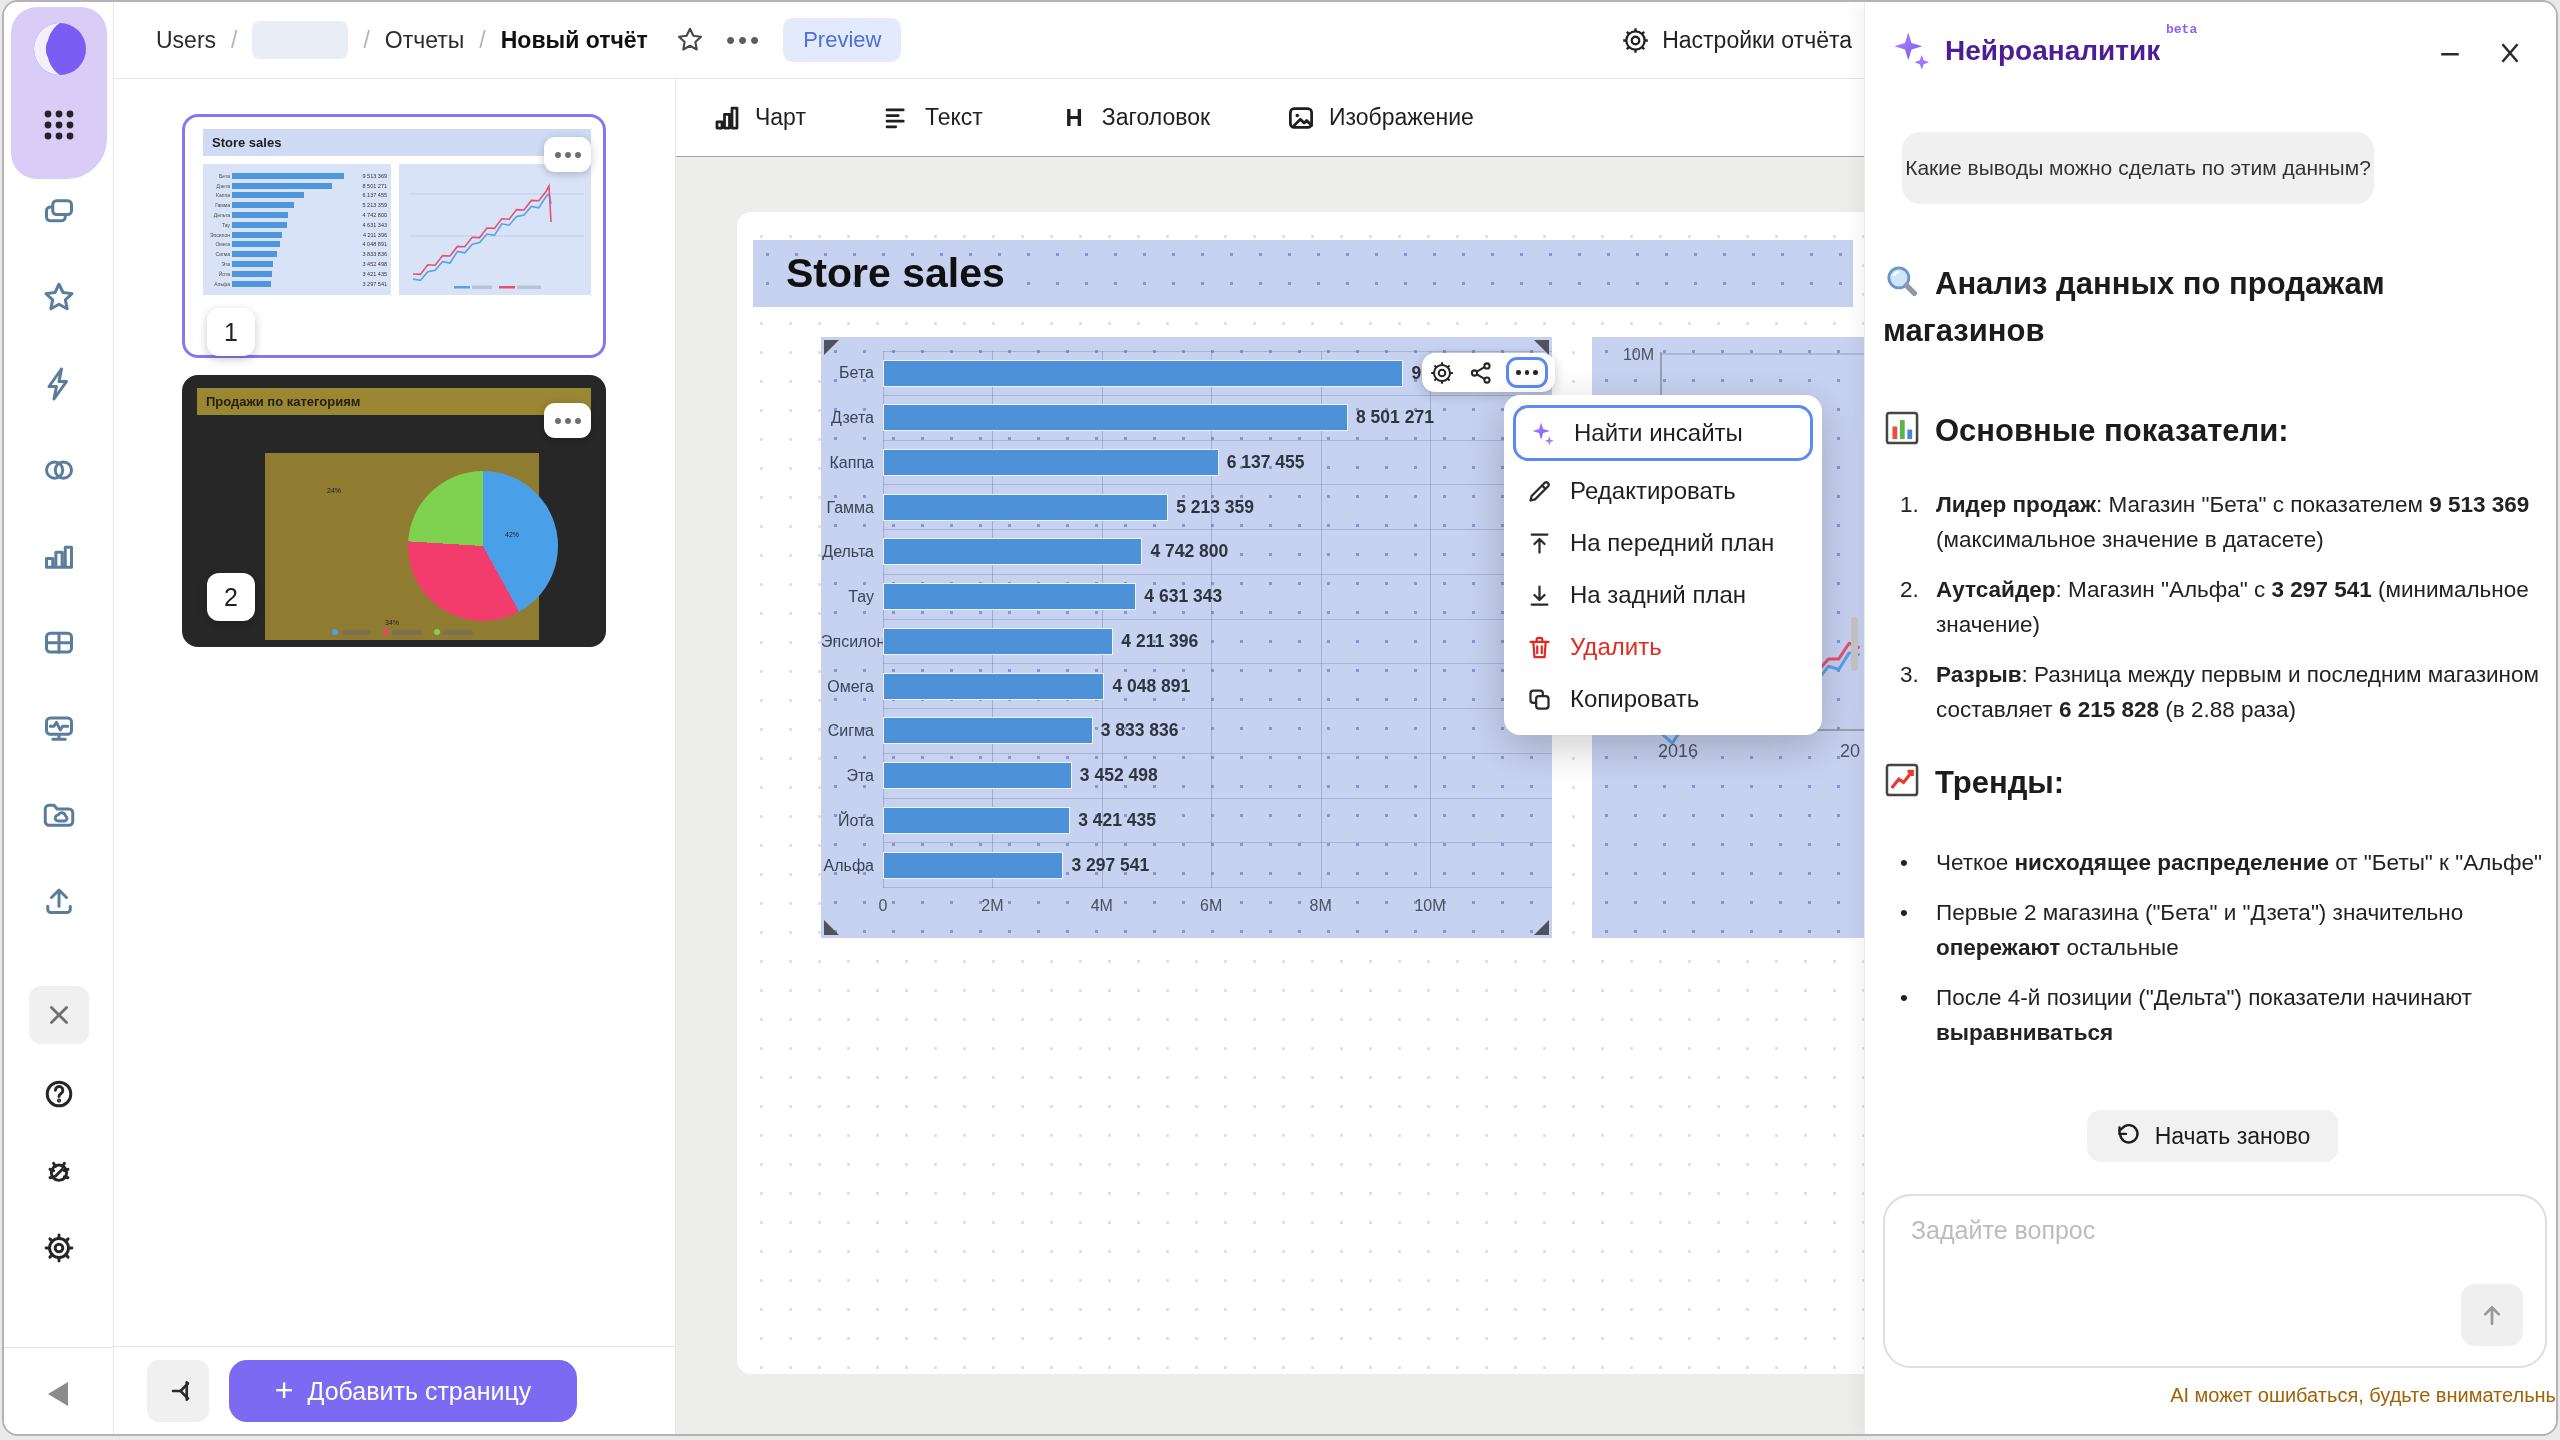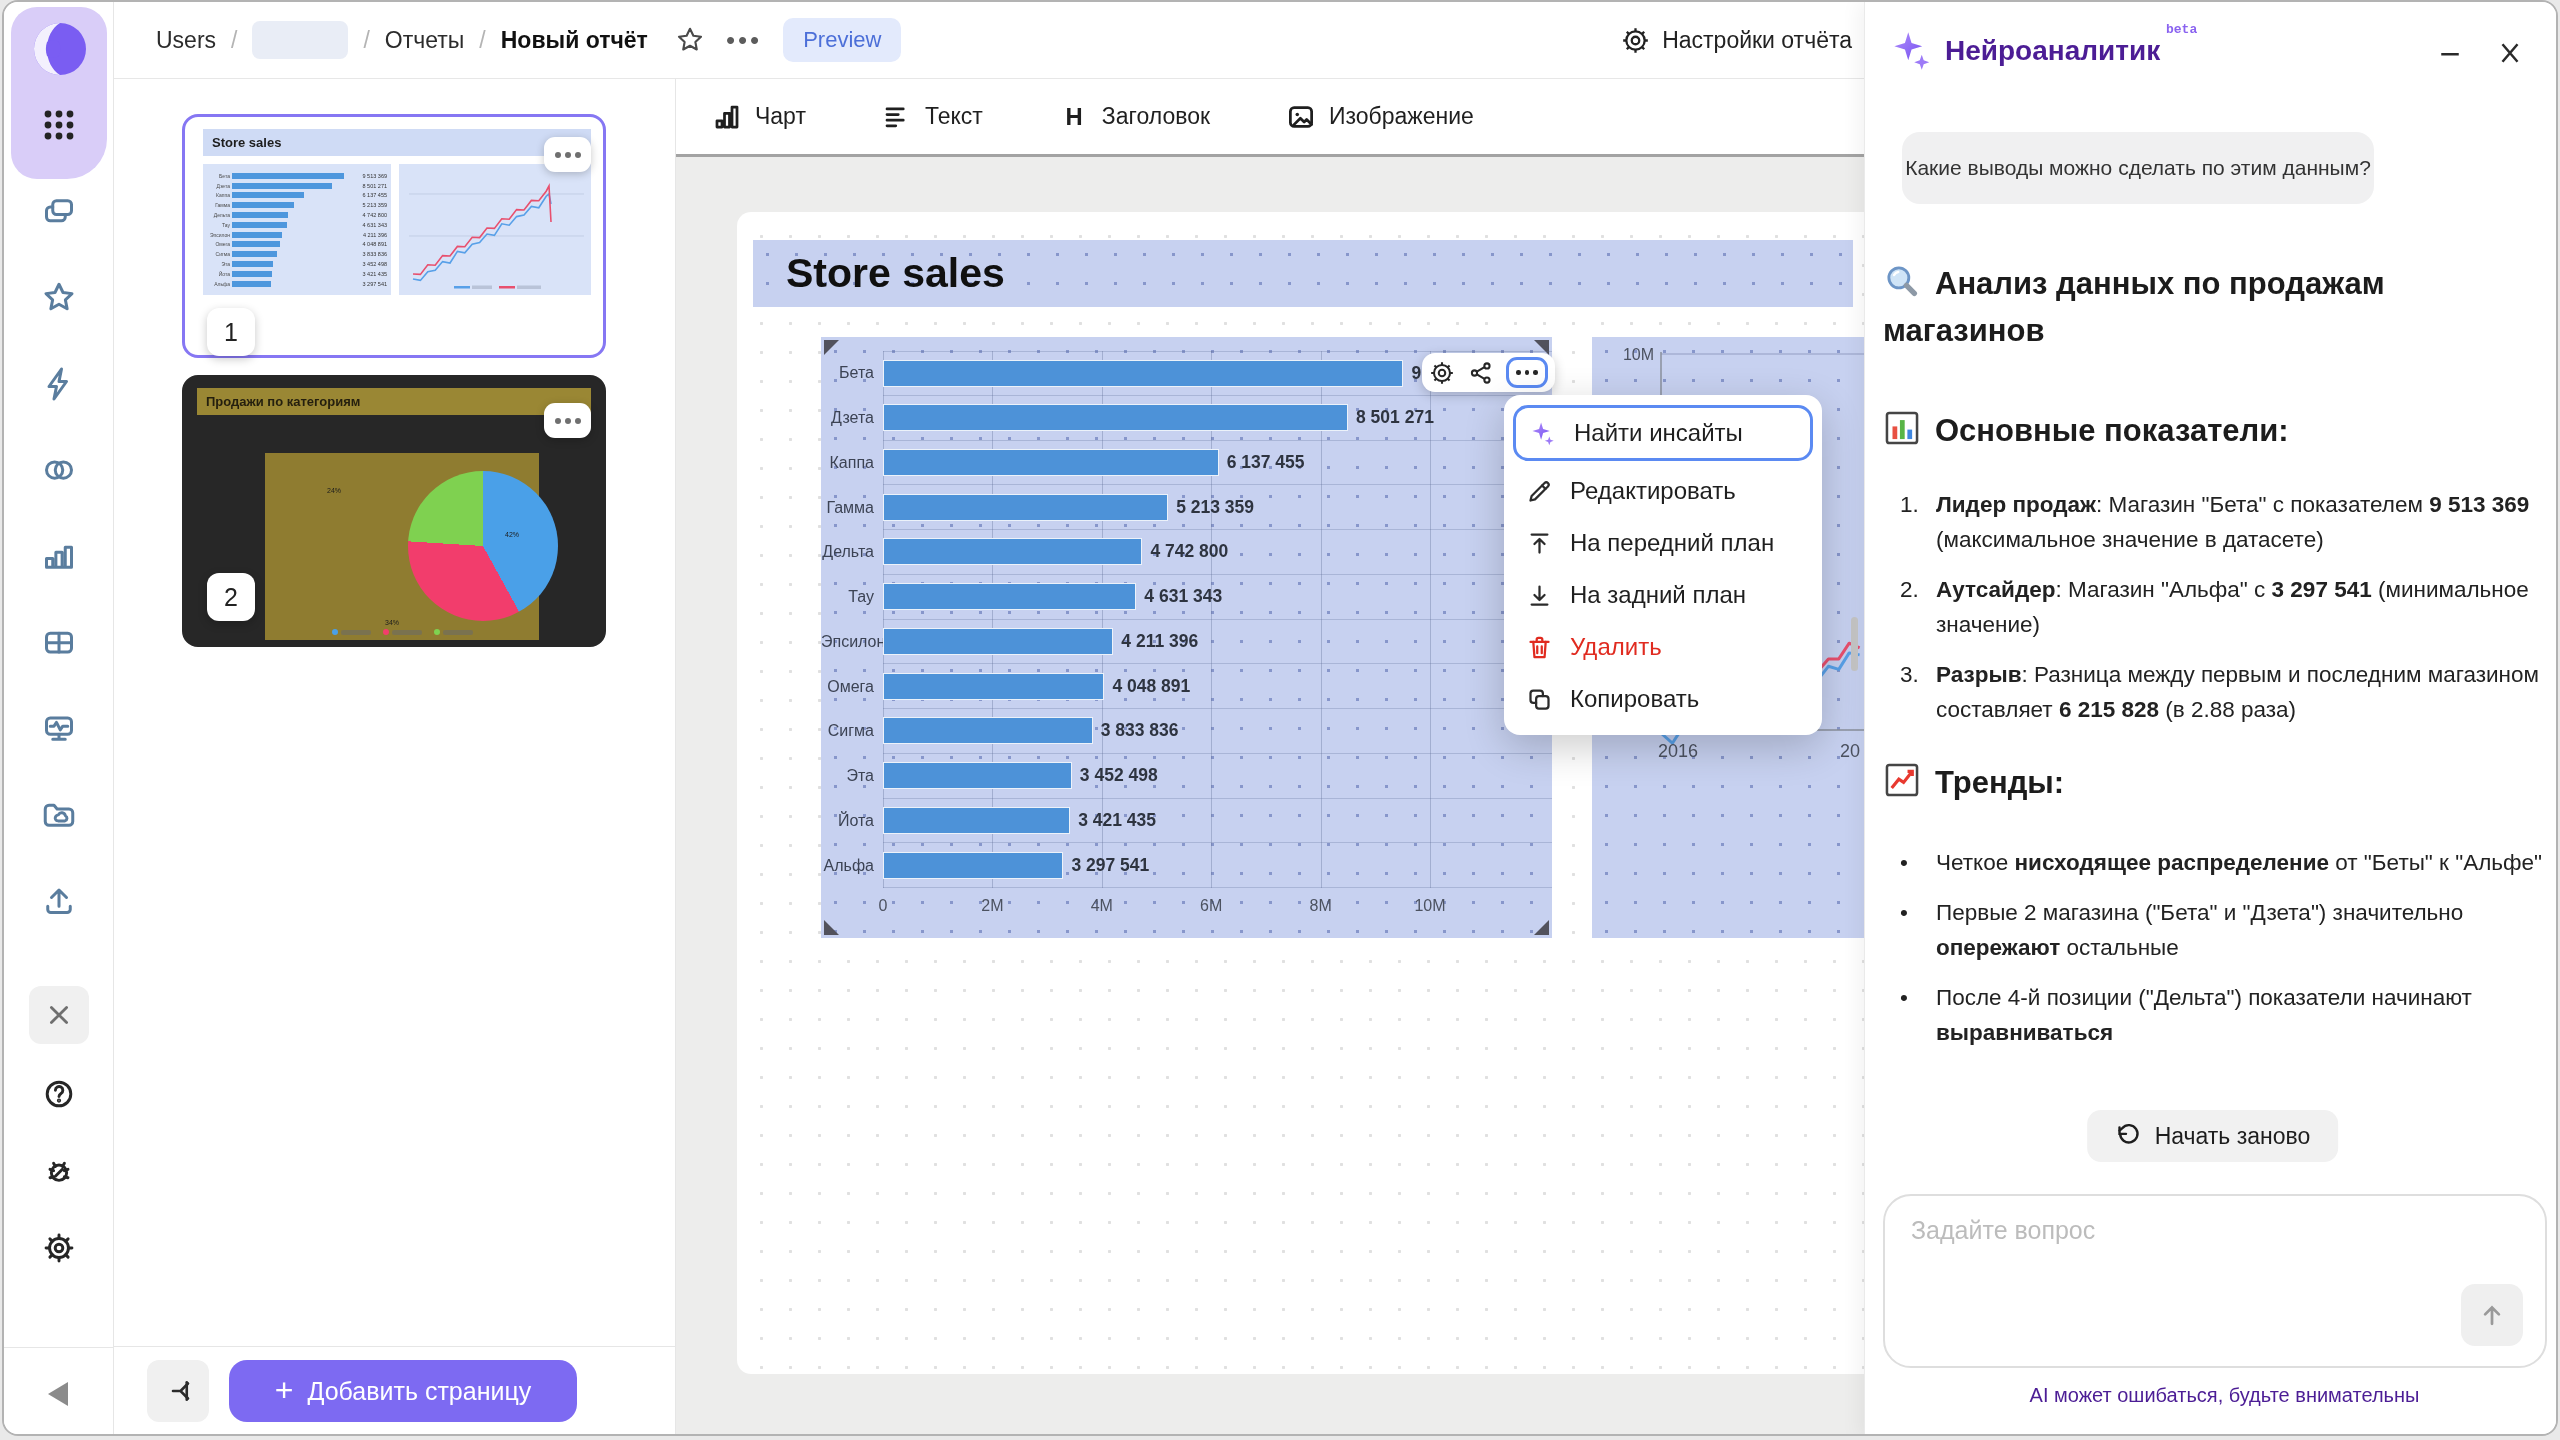--- a/index.html
+++ b/index.html
@@ -59,21 +59,21 @@
   .page-badge{position:absolute;left:22px;width:48px;height:48px;background:#fff;border-radius:12px;
     box-shadow:0 3px 10px rgba(0,0,0,.22);display:flex;align-items:center;justify-content:center;font-size:25px;color:#222;}
   #pages-sep{position:absolute;left:0;bottom:91px;width:562px;border-top:1px solid #e6e6e6;}
   #collapse-btn{position:absolute;left:33px;bottom:16px;width:62px;height:62px;background:#f0f0f0;border-radius:12px;display:flex;align-items:center;justify-content:center;}
   #add-page-btn{position:absolute;left:115px;bottom:16px;width:348px;height:62px;background:#7d6af2;border-radius:18px;
     display:flex;align-items:center;justify-content:center;gap:14px;color:#fff;font-size:25px;}
   #add-page-btn .plus{font-size:32px;font-weight:400;line-height:0;margin-top:-3px;}
 
   
   #canvas{position:absolute;left:672px;top:77px;width:1188px;height:1359px;background:#ededec;overflow:hidden;}
-  #insert-toolbar{position:absolute;left:0;top:0;width:1188px;height:78px;background:#fff;border-bottom:3px solid #a3a3a3;
+  #insert-toolbar{position:absolute;left:0;top:0;width:1188px;height:78px;background:#fff;border-bottom:1px solid #a3a3a3;
     display:flex;align-items:center;gap:76px;padding-left:36px;}
   .ins-item{display:flex;align-items:center;gap:13px;font-size:23px;color:#1f1f1f;}
   #report-card{position:absolute;left:61px;top:133px;width:1160px;height:1162px;background:#fff;border-radius:14px;
     background-image:radial-gradient(circle,rgba(0,0,0,.12) 1.4px,transparent 1.5px);background-size:29px 29px;background-position:10px 10px;}
   .sel{background-color:#c7d1f0;background-image:radial-gradient(circle,rgba(72,92,165,.5) 1.5px,transparent 1.6px);background-size:29px 29px;}
   #title-widget{position:absolute;left:77px;top:161px;width:1100px;height:67px;display:flex;align-items:center;padding-left:33px;
     font-size:41px;font-weight:700;color:#101010;}
   #bar-widget{position:absolute;left:145px;top:258px;width:731px;height:601px;}
   .corner{position:absolute;width:0;height:0;}
   .c-tl{left:3px;top:3px;border-top:15px solid #52525c;border-right:15px solid transparent;}
@@ -126,21 +126,21 @@
   .ai-li .ai-num{position:absolute;left:0;top:0;}
   .ai-li b{font-weight:700;text-align:center;}
   #ai-restart{position:absolute;left:50%;transform:translateX(-50%);top:1108px;height:52px;padding:0 28px;background:#f1f1f1;
     border-radius:14px;display:flex;align-items:center;gap:14px;font-size:23px;color:#1d1d1d;white-space:nowrap;}
   #ai-input{position:absolute;left:18px;top:1192px;width:664px;height:174px;border:2px solid #dedede;border-radius:28px;background:#fff;}
   #ai-input textarea{position:absolute;left:24px;top:18px;width:540px;height:130px;border:none;outline:none;resize:none;
     font-family:"Liberation Sans",sans-serif;font-size:25px;color:#333;background:transparent;}
   #ai-input textarea::placeholder{color:#bcbcbc;}
   #ai-send{position:absolute;right:22px;bottom:20px;width:62px;height:62px;background:#efefef;border-radius:14px;
     display:flex;align-items:center;justify-content:center;}
-  #ai-disclaimer{position:absolute;left:0;top:1382px;width:100%;text-align:center;font-size:20px;color:#4c1d95;padding-left:24px;}
+  #ai-disclaimer{position:absolute;left:0;top:1382px;width:100%;text-align:right;font-size:20px;color:#a16207;padding-left:24px;}
 </style>
 </head>
 <body>
 
 <div id="screen">
 
   <nav id="rail">
     <div id="rail-blob"></div>
     <div id="logo">
       <svg viewBox="0 0 54 54">

